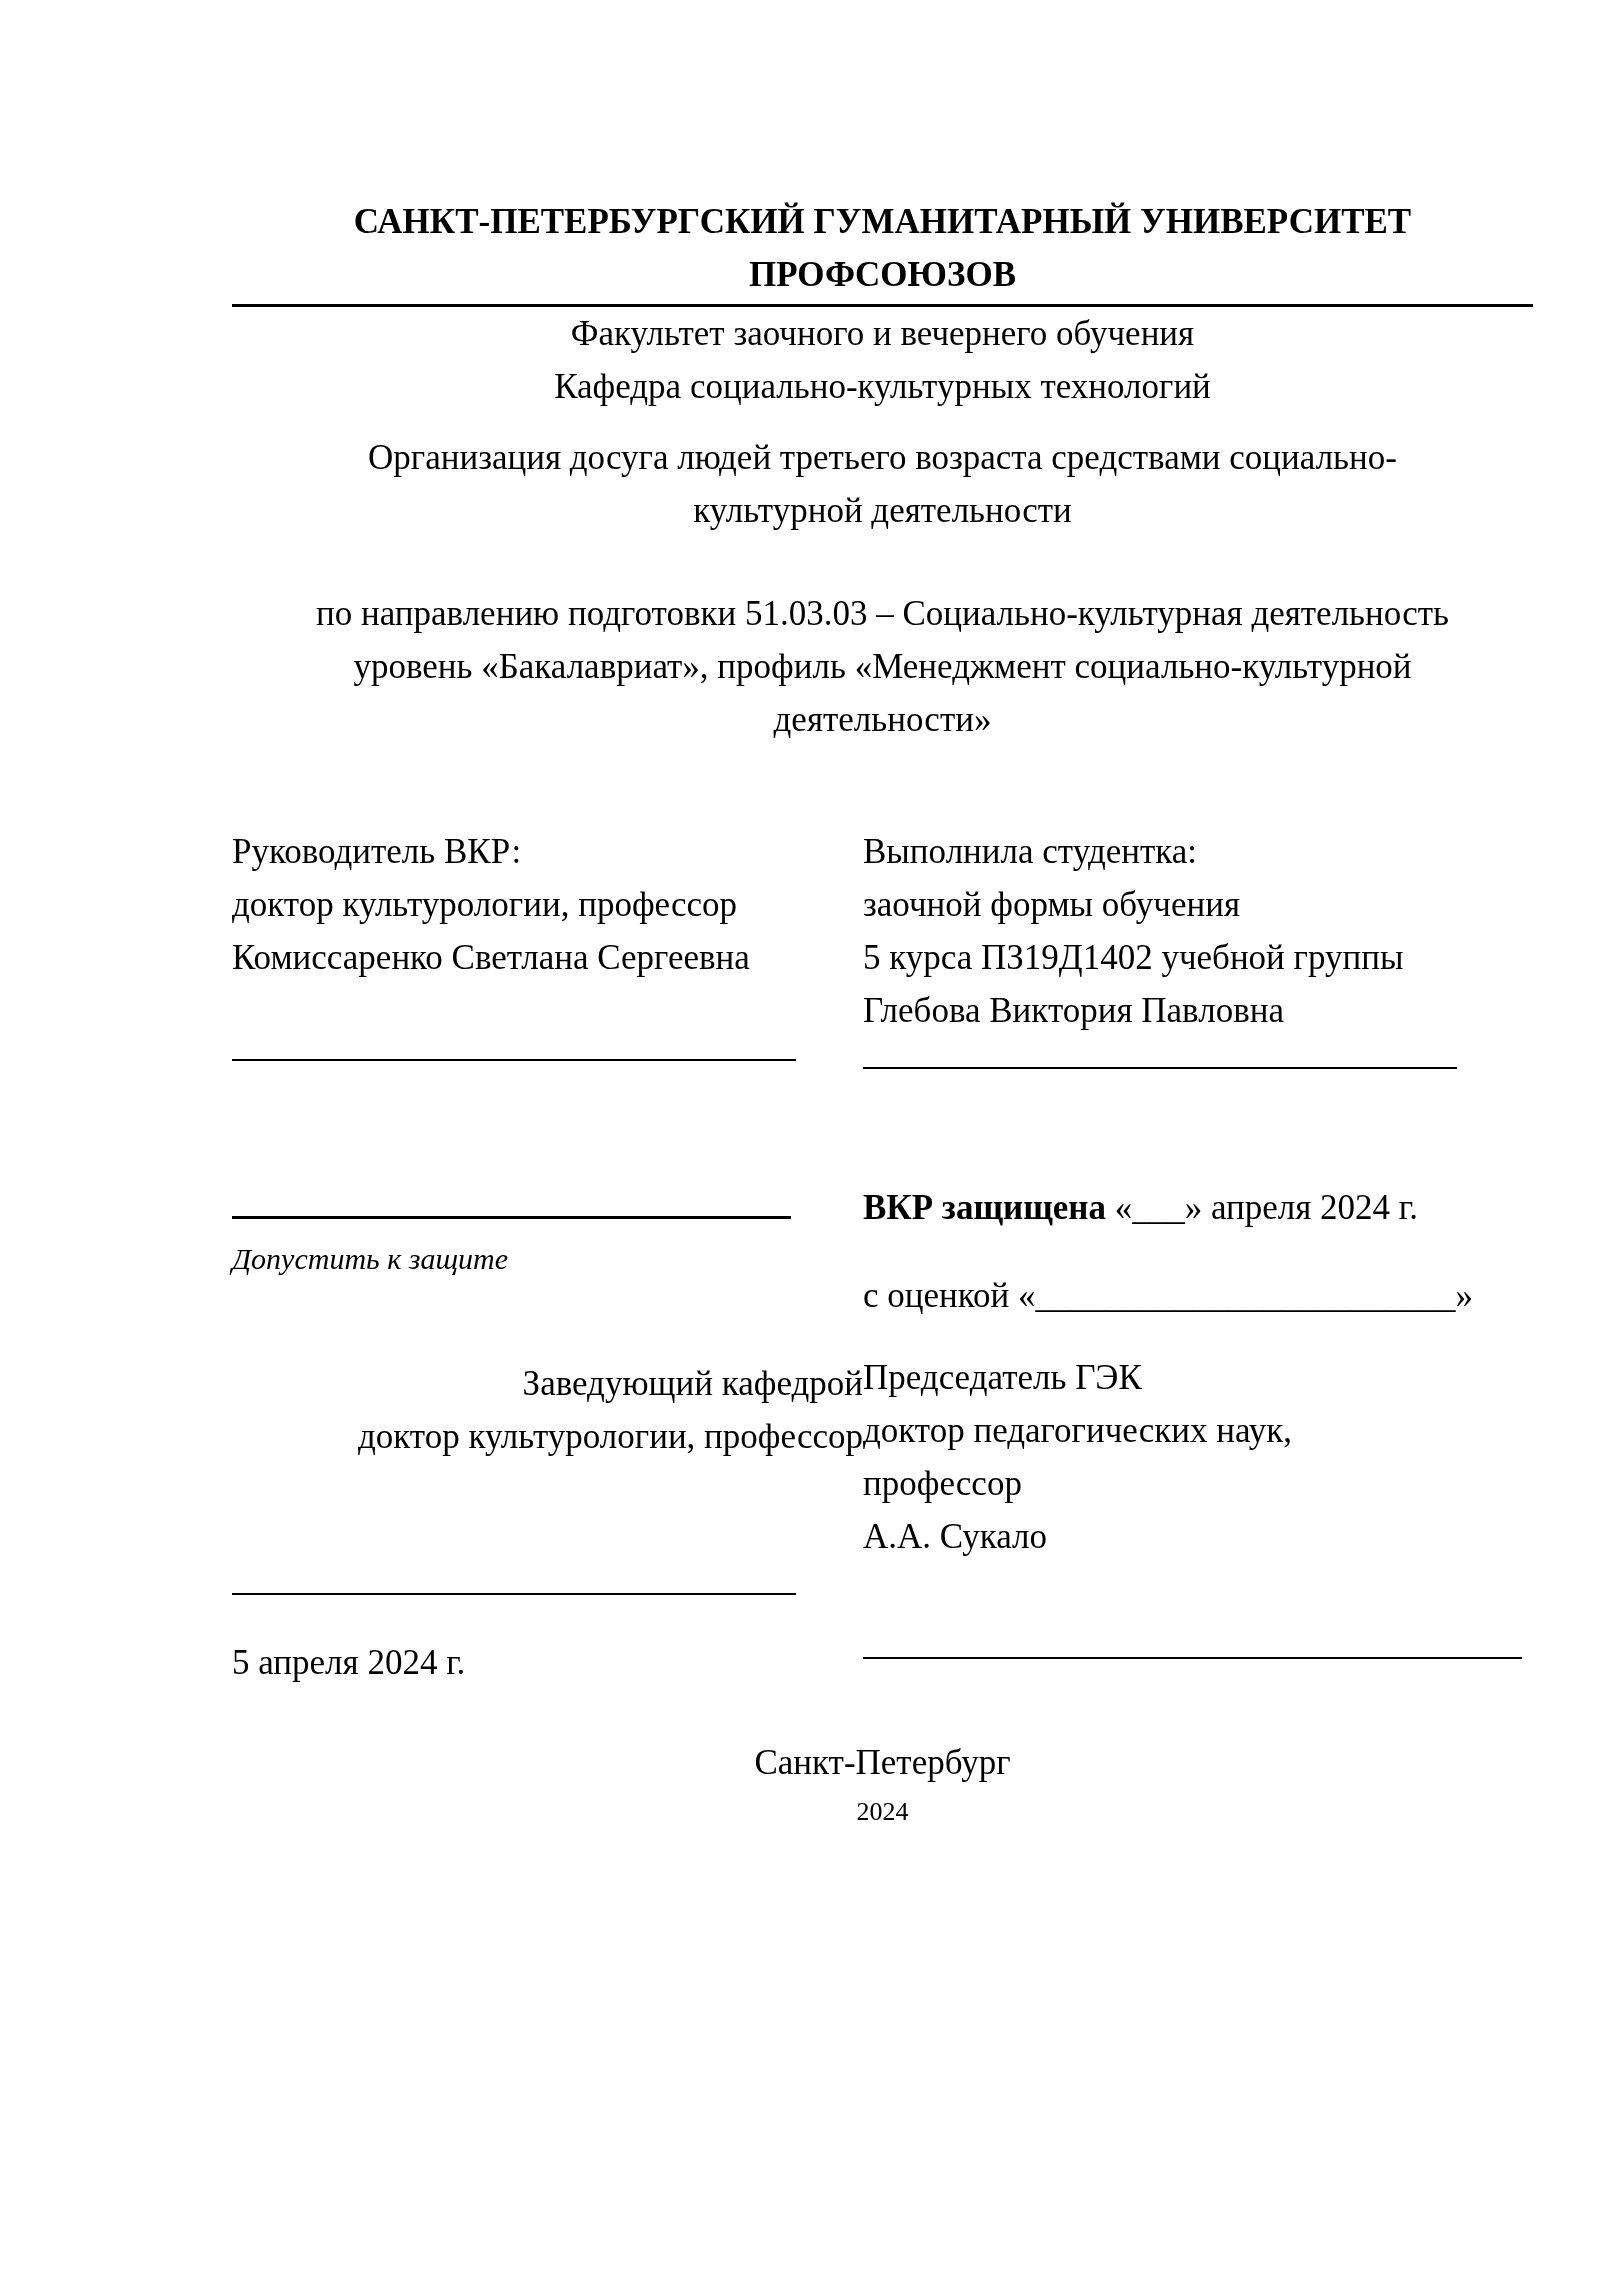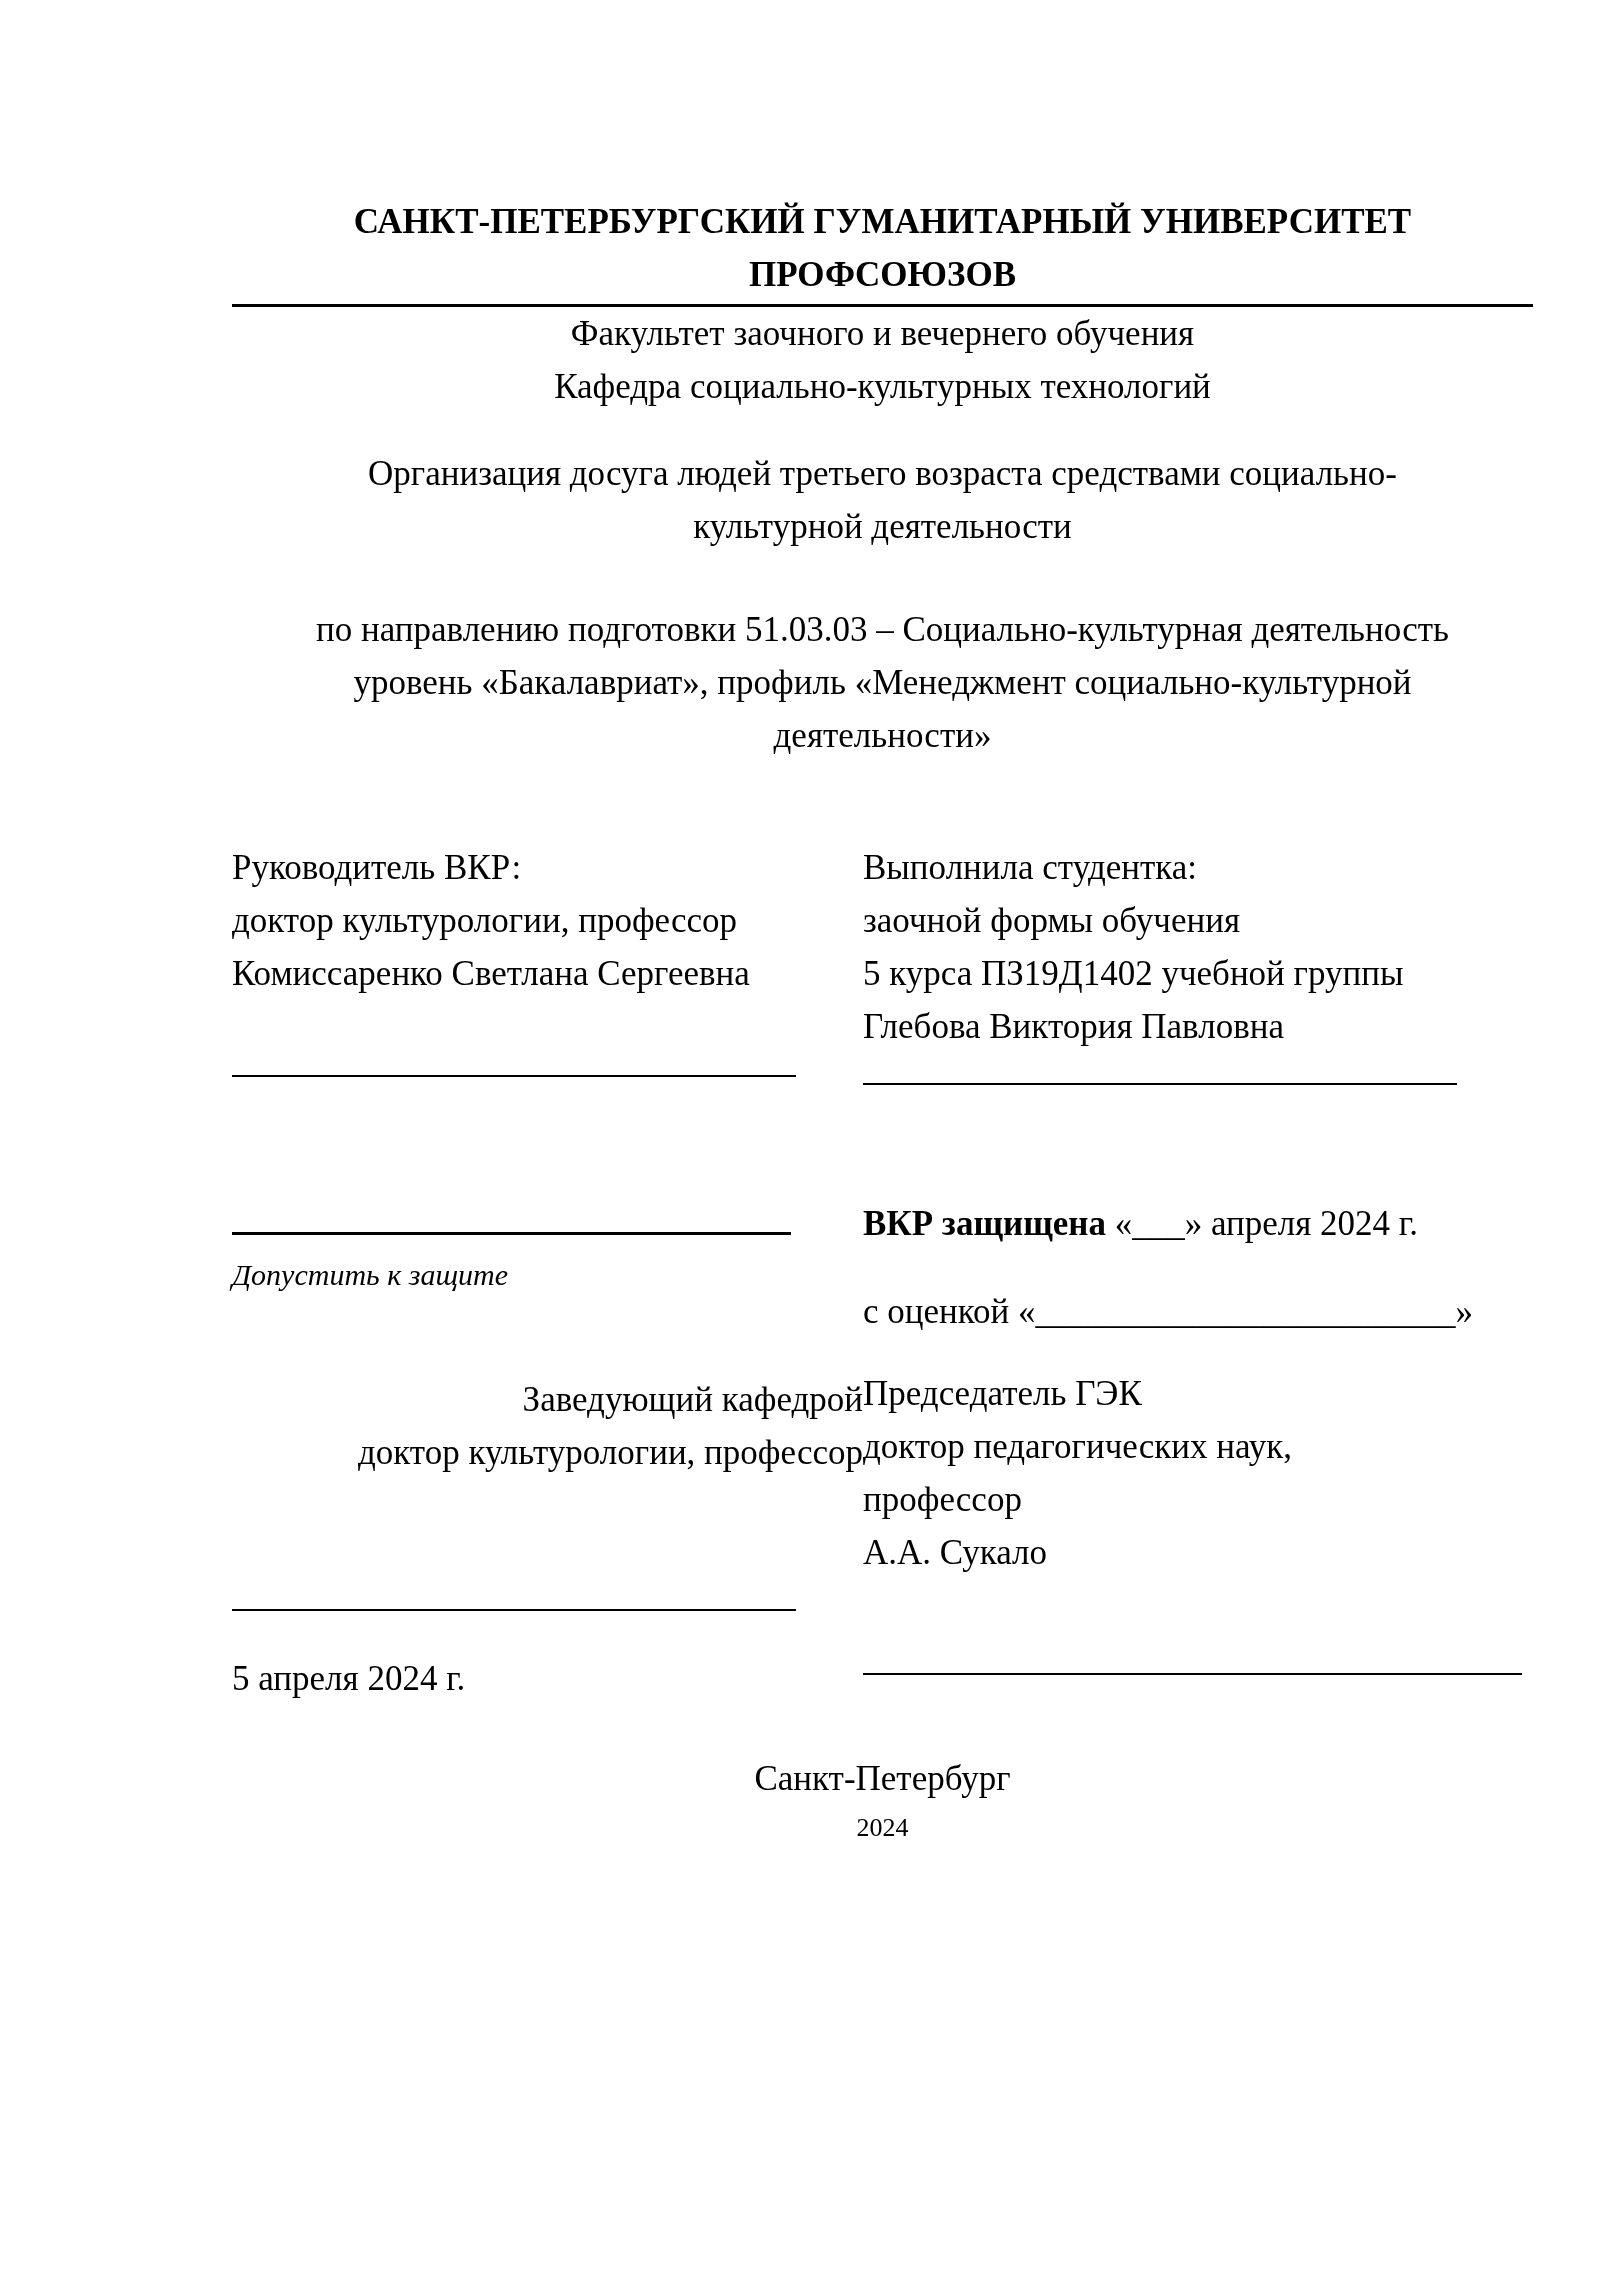--- a/index.html
+++ b/index.html
@@ -20,21 +20,21 @@
   .center { text-align: center; }
   .bold   { font-weight: bold; }
 
   .header-rule {
     height: 0;
     border-top: 3.1px solid #000;
     margin-top: 3.1px;
   }
 
   .work-type    { margin-top: 130px; letter-spacing: 0.4px; }
-  .thesis-title { margin-top: 34px; }
+  .thesis-title { margin-top: 18px; }
   .program      { margin-top: 50px; }
 
   .cols {
     margin-top: 79px;
     display: grid;
     grid-template-columns: 631px 1fr;
     align-items: start;
   }
 
   .sig { height: 0; border-top: 2.4px solid #000; }

